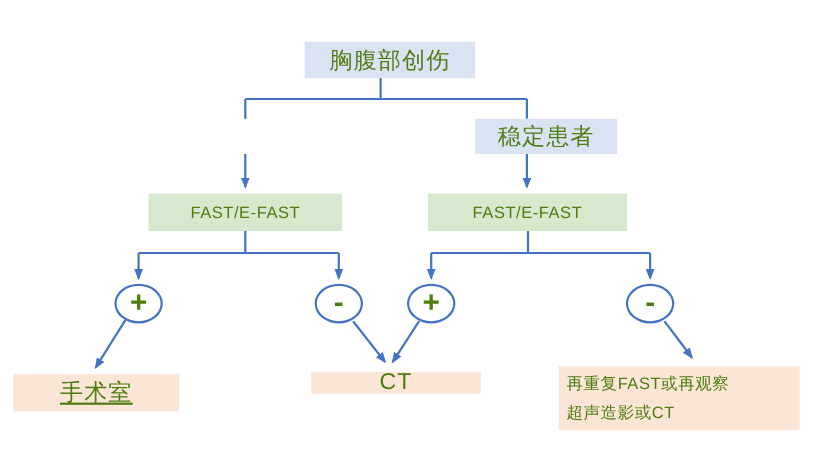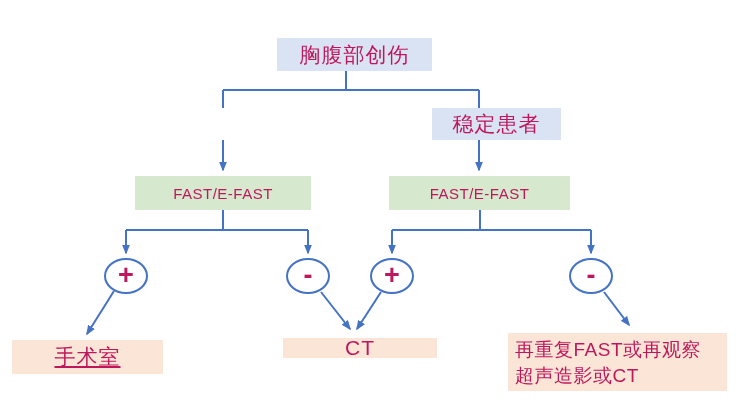--- a/index.html
+++ b/index.html
@@ -1,34 +1,34 @@
 <!DOCTYPE html>
 <html><head>
 <meta charset="utf-8">
 <style>
   html,body{margin:0;padding:0;background:#ffffff;}
   #stage{
     position:relative;width:747px;height:413px;background:#ffffff;overflow:hidden;
-    font-family:"Liberation Sans","DejaVu Sans",sans-serif;color:#be185d;
+    font-family:"Liberation Sans","DejaVu Sans",sans-serif;color:#4d7c0f;
   }
   #connectors{position:absolute;left:0;top:0;width:747px;height:413px;}
   .node{
     position:absolute;display:flex;align-items:center;justify-content:center;
     box-sizing:border-box;font-size:21px;letter-spacing:1px;
   }
   .blue-box{background:#dae3f3;}
   .green-box{background:#d6e8ce;font-size:15px;letter-spacing:0.5px;}
   .orange-box{background:#fbe5d6;}
   .result-circle{
     background:#ffffff;border:2px solid #4472c4;border-radius:50%;
     font-size:27px;font-weight:800;letter-spacing:0;padding-bottom:2px;
   }
   .multiline{
     flex-direction:column;align-items:flex-start;justify-content:flex-start;
-    padding:4px 0 0 7px;font-size:19px;line-height:26px;letter-spacing:0.5px;
+    padding:4px 0 0 7px;font-size:15px;line-height:26px;letter-spacing:0.5px;
   }
   
   #node-root        {left:277px;top:38px; width:155px;height:33px;}
   #node-unstable    {left:152px;top:108px;width:141px;height:32px;}
   #node-stable      {left:432px;top:108px;width:129px;height:32px;}
   #node-fast-left   {left:135px;top:176px;width:176px;height:34px;}
   #node-fast-right  {left:389px;top:176px;width:181px;height:34px;}
   #node-plus-left   {left:104px;top:258px;width:44px;height:36px;}
   #node-minus-left  {left:286px;top:258px;width:44px;height:36px;}
   #node-plus-right  {left:370px;top:258px;width:44px;height:36px;}

